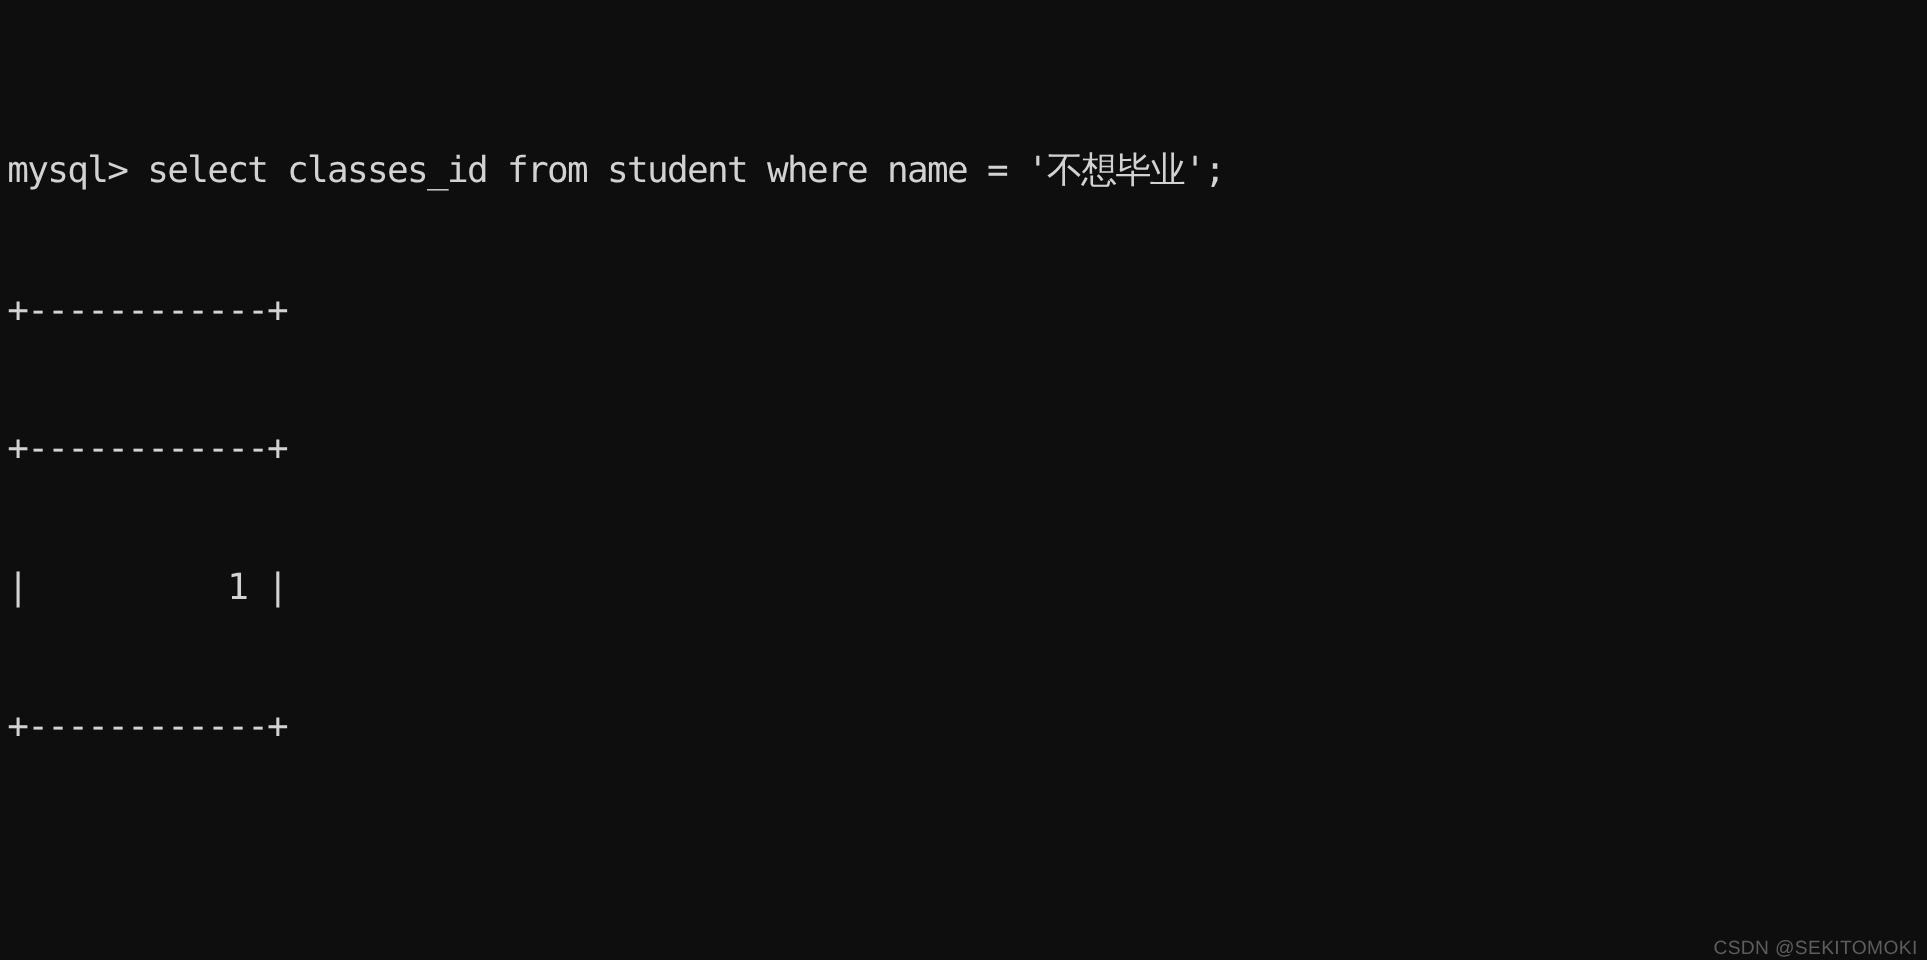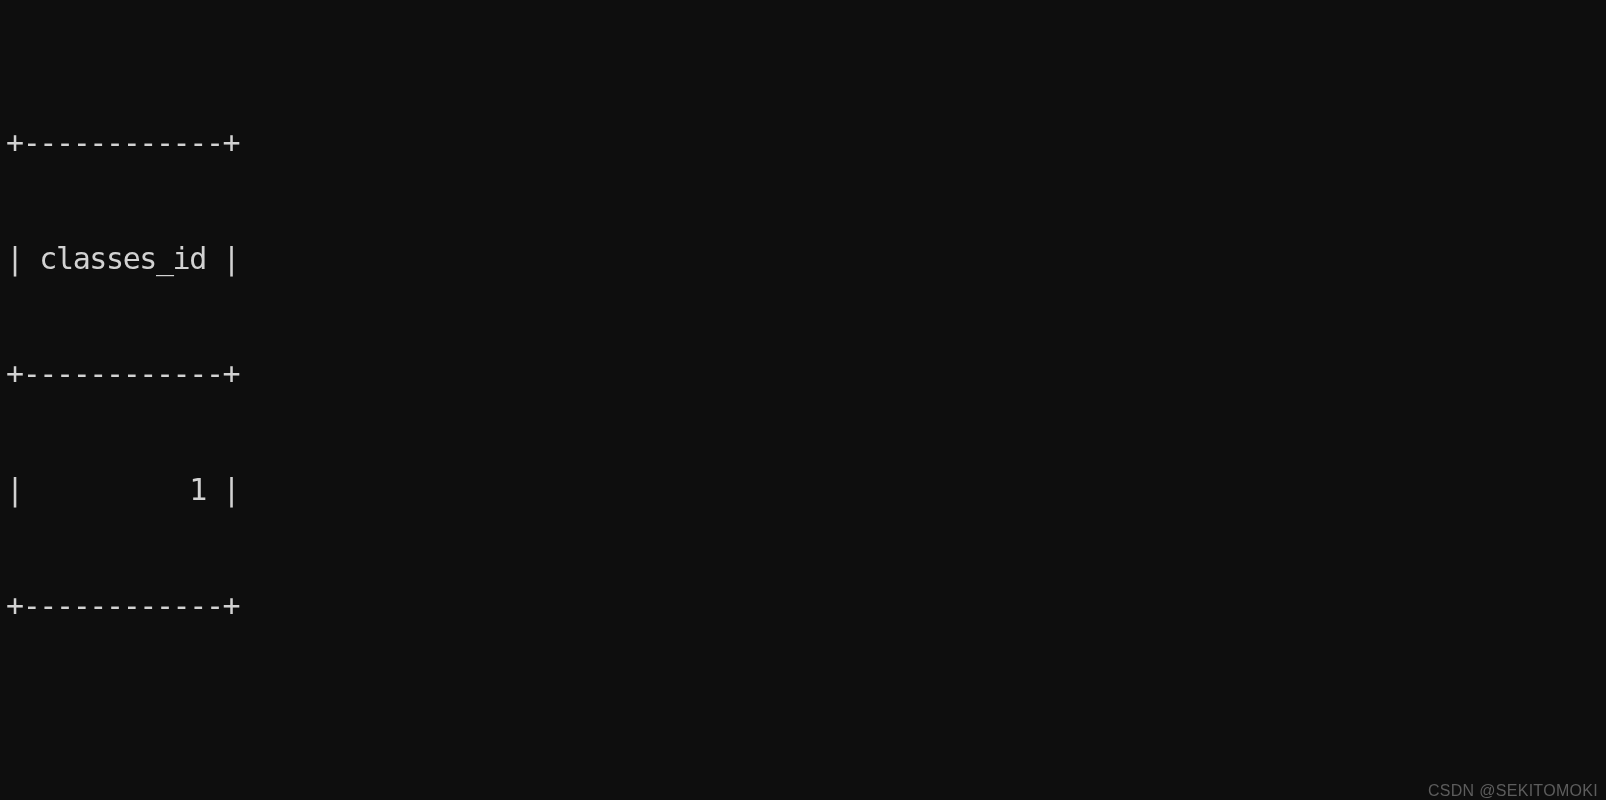--- a/index.html
+++ b/index.html
@@ -51,22 +51,22 @@
     white-space: pre;
   }
 </style>
 </head>
 <body>
 
 <div id="terminal">
 
   <div id="screen">
 
+    <div class="line">mysql&gt; select classes_id from student where name = '不想毕业';</div>
     <div class="line">+------------+</div>
-    <div class="line">| classes_id |</div>
     <div class="line">+------------+</div>
     <div class="line">|          1 |</div>
     <div class="line">+------------+</div>
     
     
     
     
     
     
     

